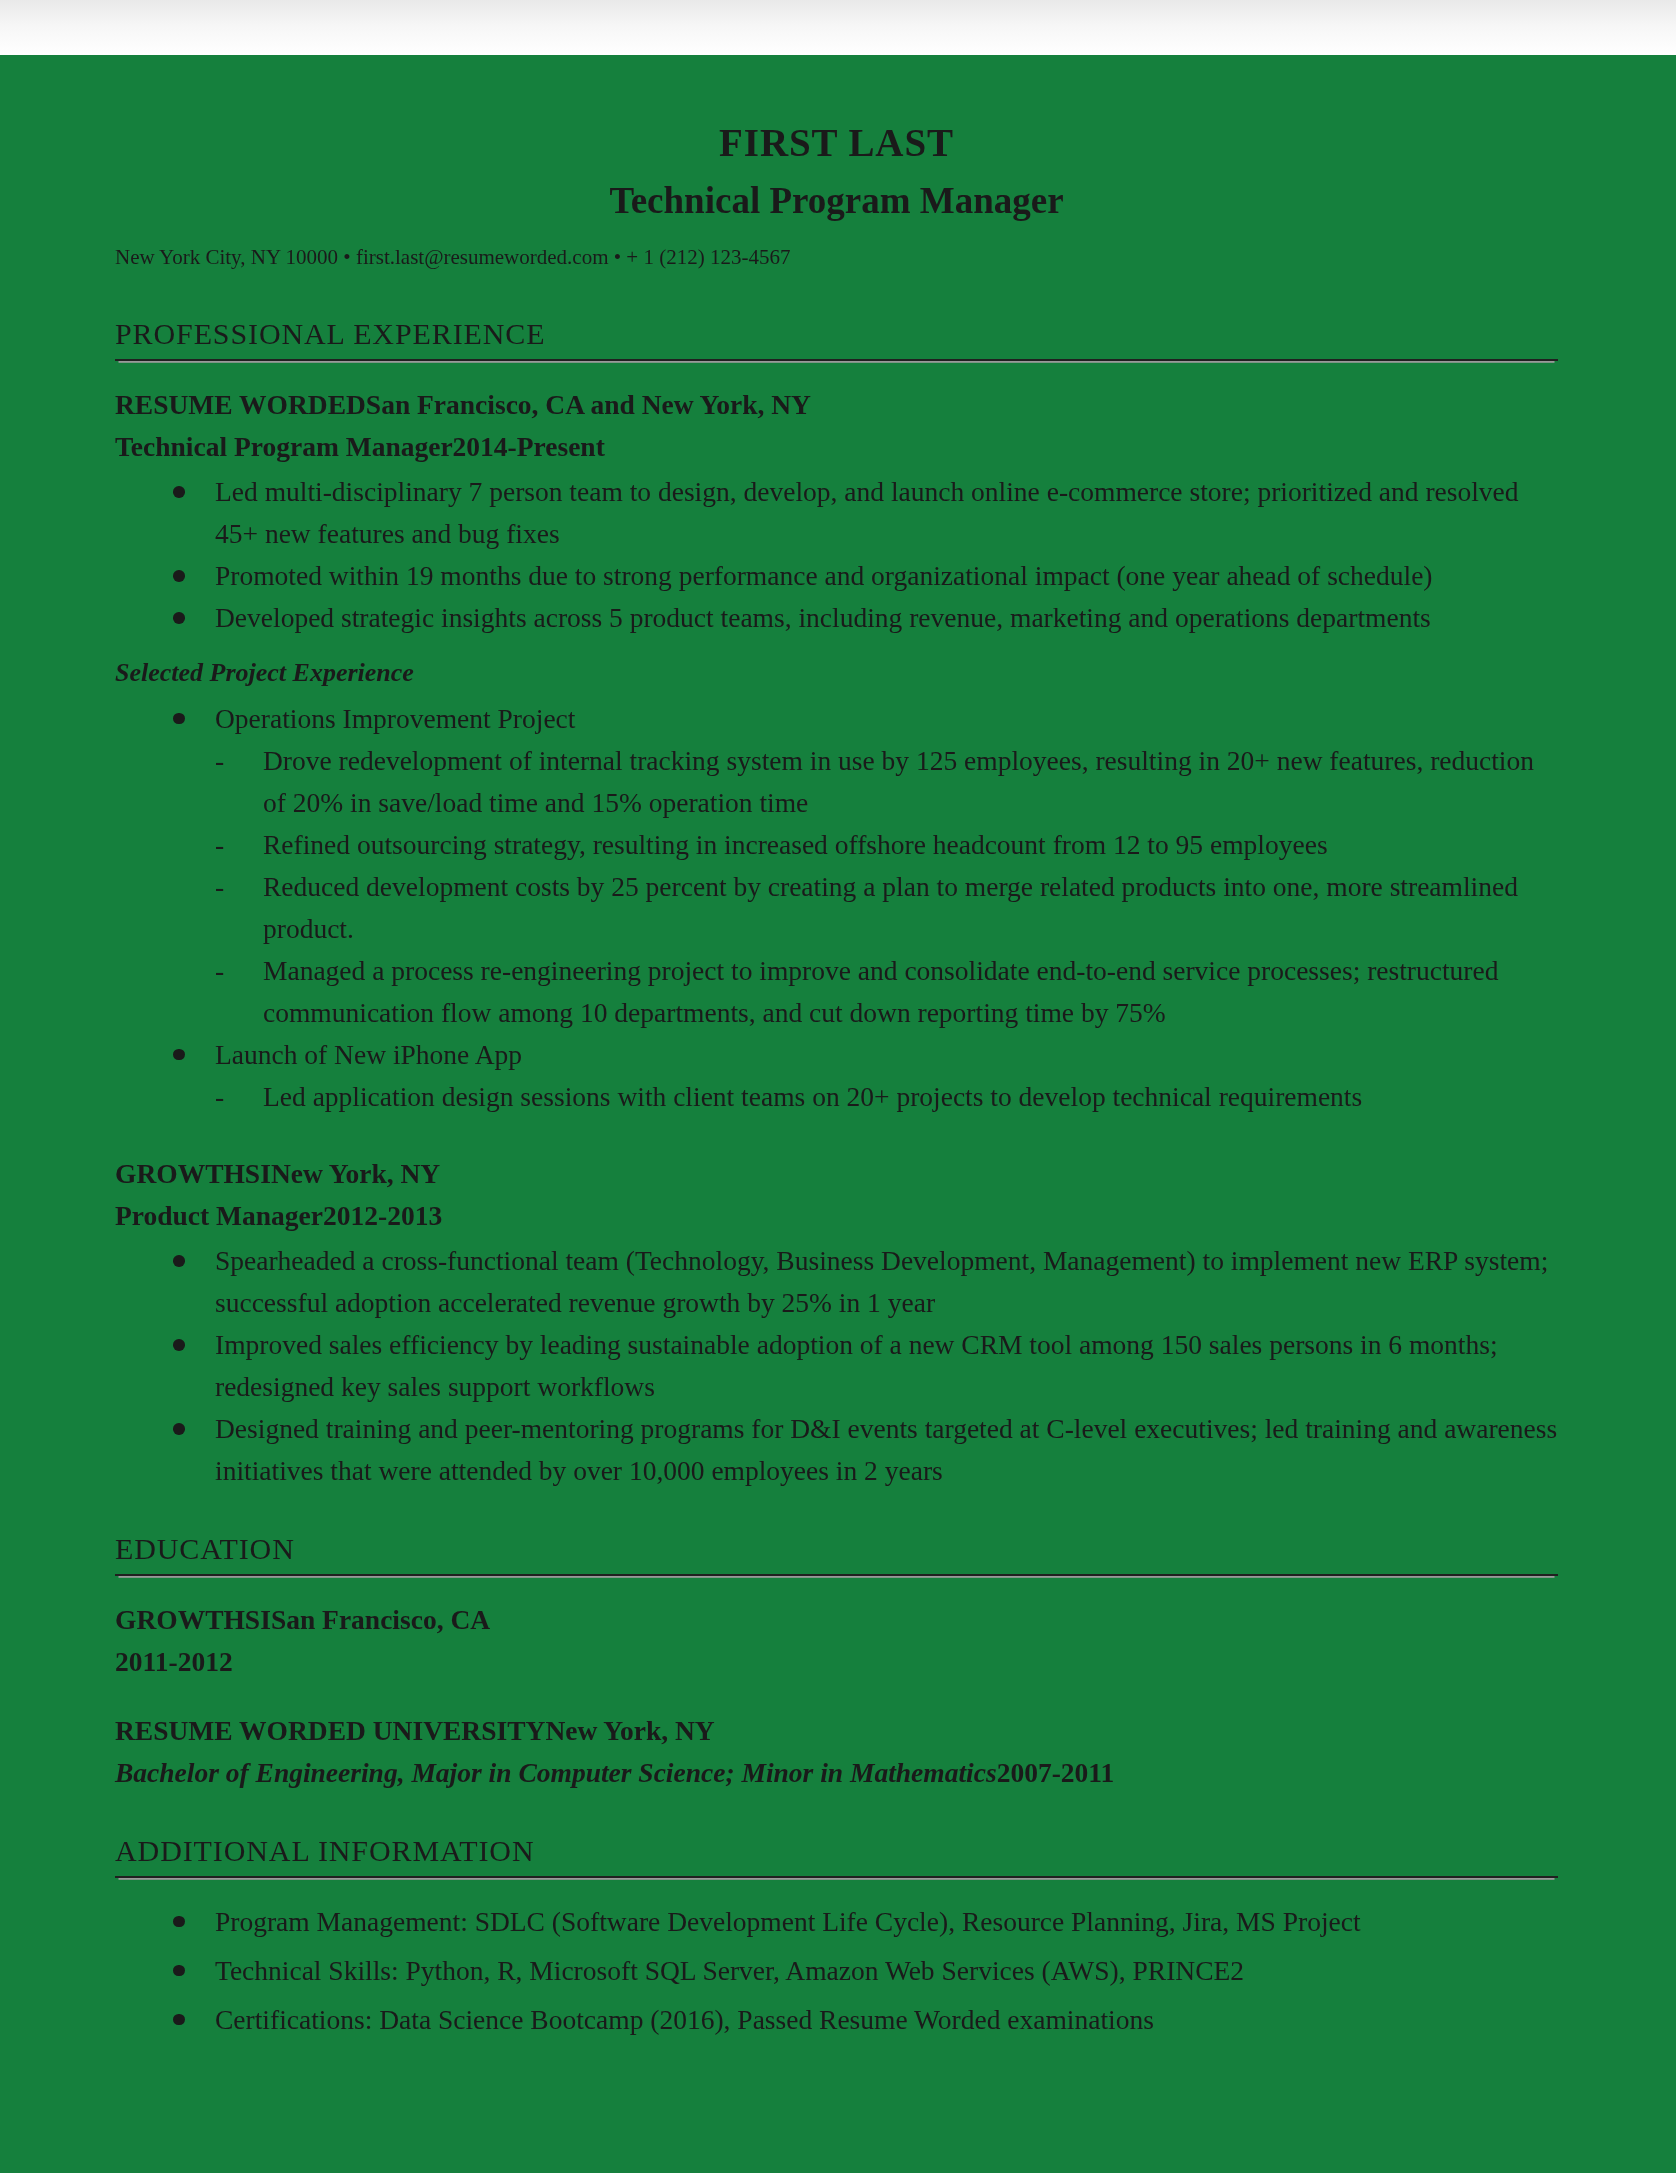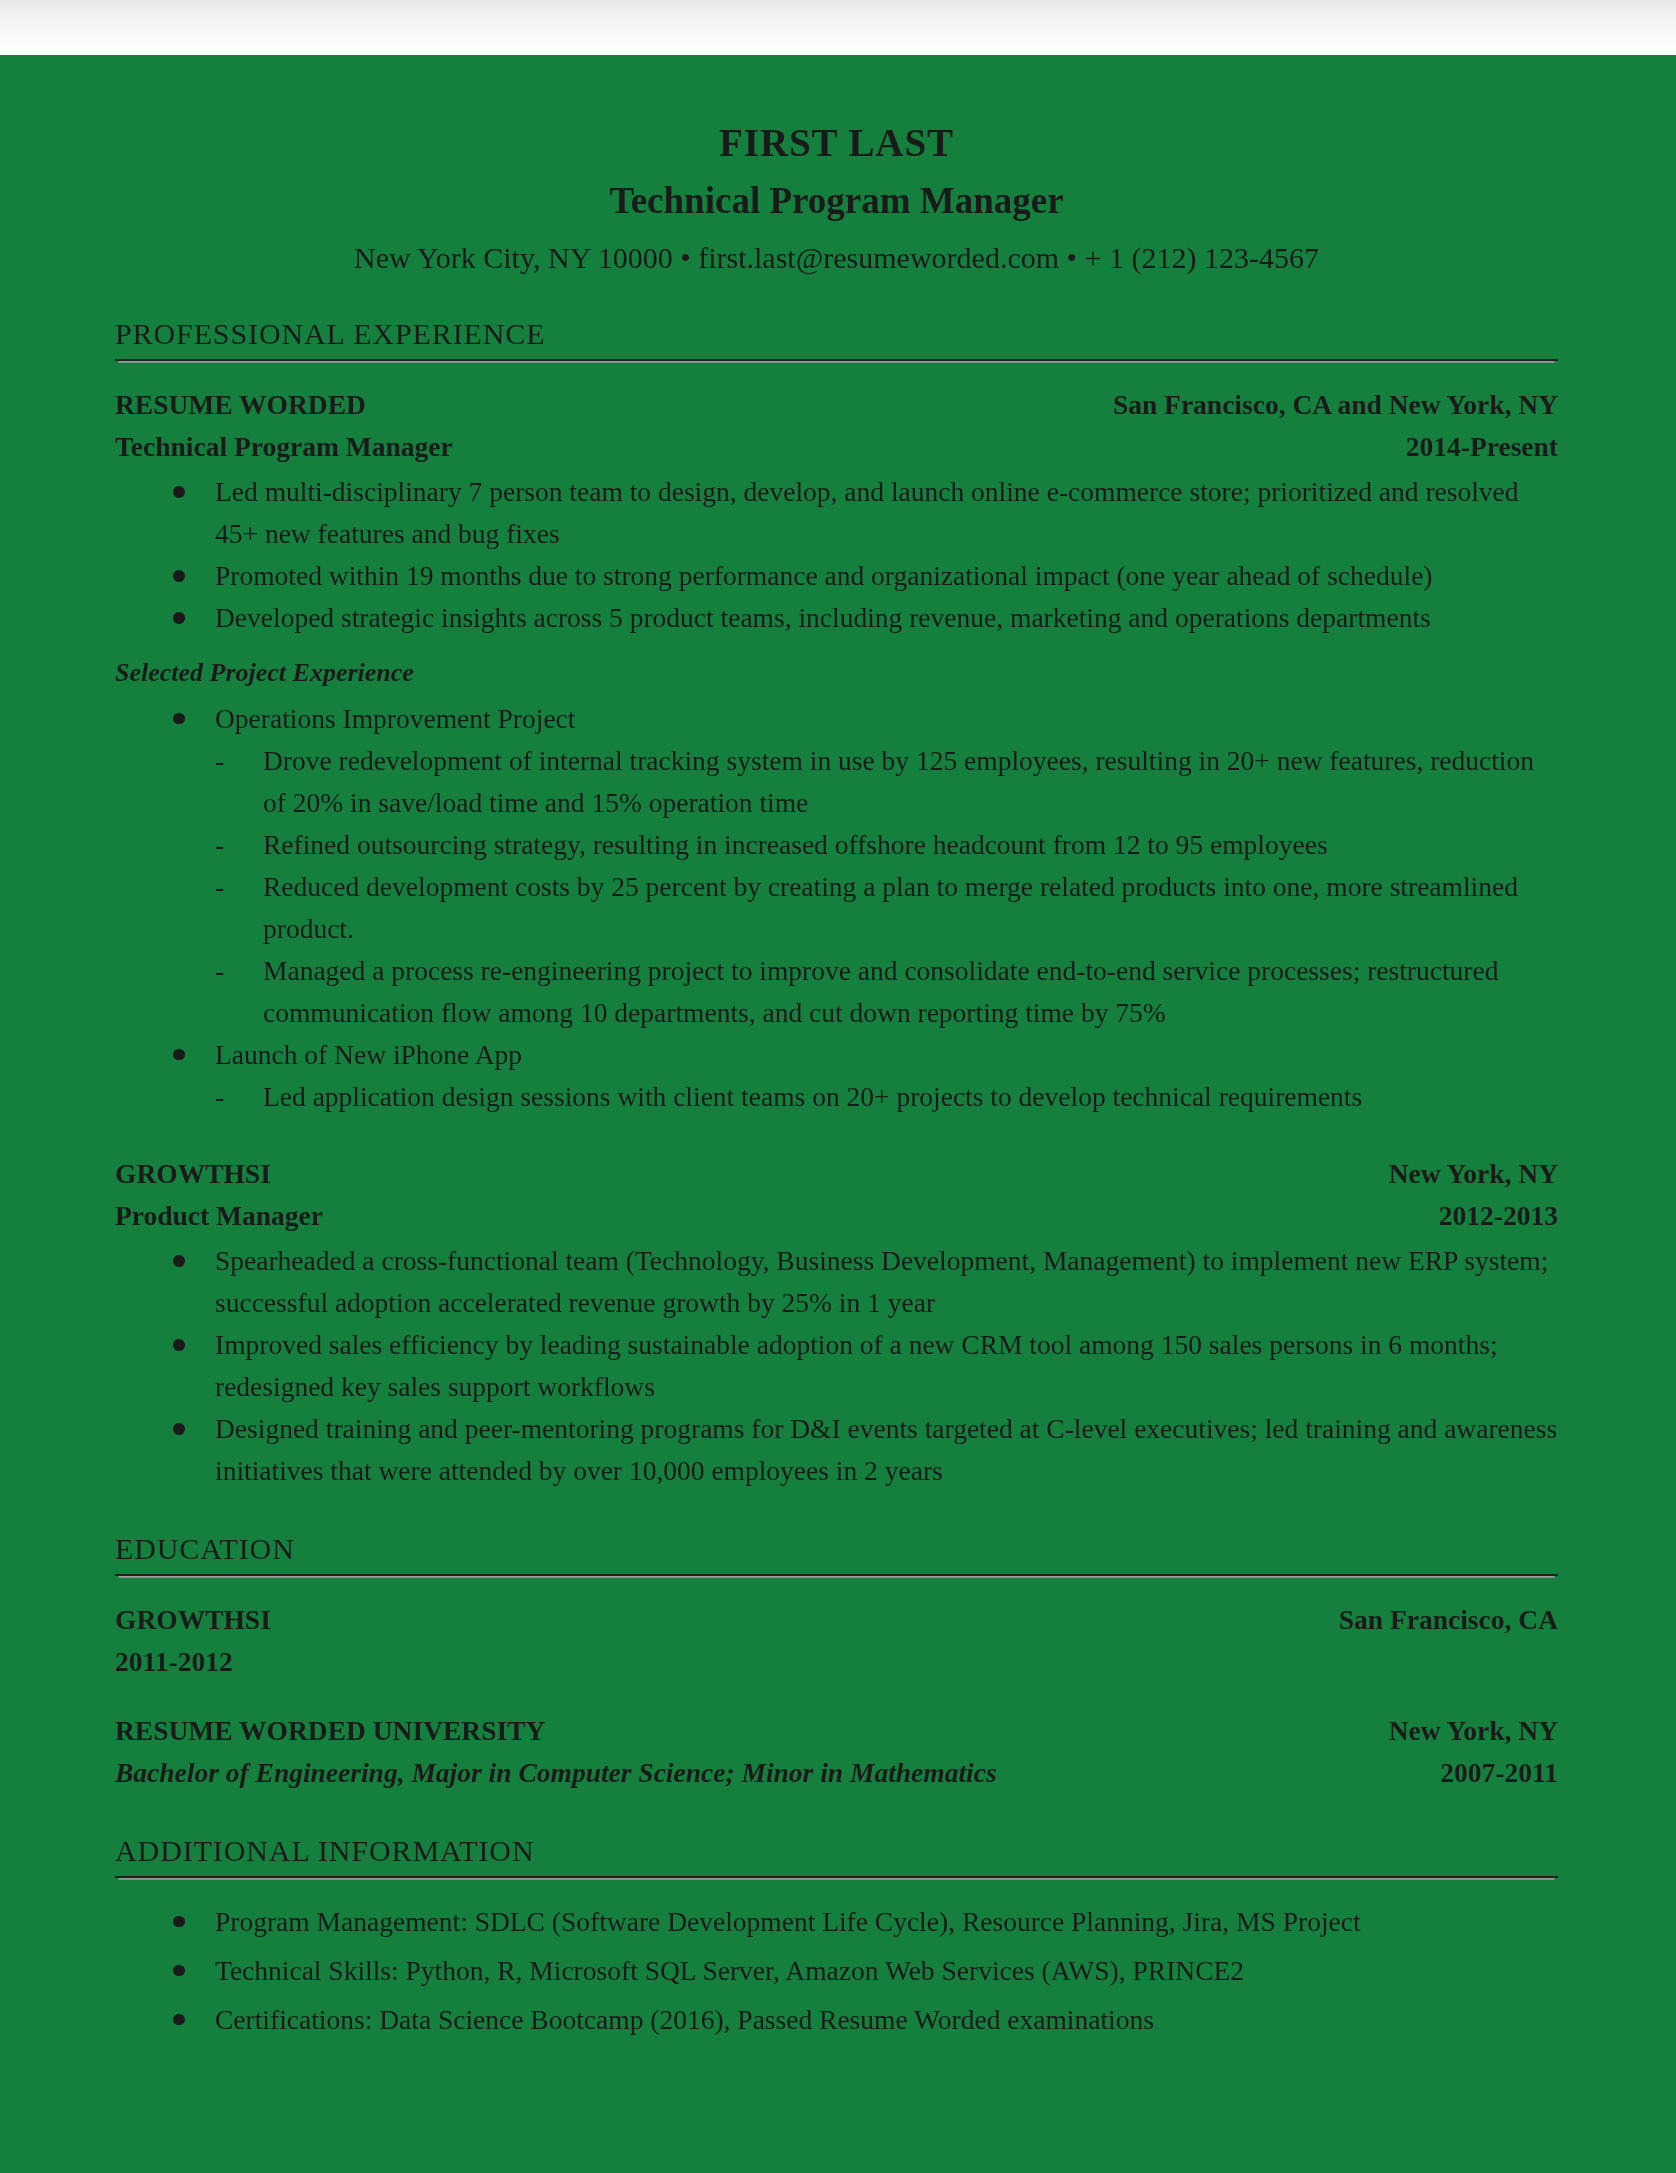--- a/index.html
+++ b/index.html
@@ -6,26 +6,26 @@
   .page{
     width:1677px;height:2173px;position:relative;overflow:hidden;
     background:#15803d;color:#1a1a1a;
     font-family:"Liberation Serif", serif;
   }
   .topfade{position:absolute;top:0;left:0;width:100%;height:55px;
     background:linear-gradient(180deg,#e9e9e9 0%,#f6f6f6 45%,#ffffff 100%);}
   .content{position:relative;padding:118px 119px 0 115px;}
   .name{font-size:39px;font-weight:700;text-align:center;margin:0;line-height:49px;letter-spacing:0.9px;}
   .title{font-size:37px;font-weight:700;text-align:center;margin:10.6px 0 0 0;line-height:46px;}
-  .contact{font-size:30px;text-align:center;margin:14px 0 3px 0;line-height:39px;}
+  .contact{font-size:21px;margin:14px 0 3px 0;line-height:39px;}
   .sec{
     font-size:30px;font-weight:400;margin:39px 0 0 0;line-height:36px;letter-spacing:0.9px;
     border-bottom:2.7px solid #202020;box-shadow:0 5.3px 0 -3.5px #9a9a9a;padding-bottom:7px;
   }
-  .row{display:flex;justify-content:space-between;align-items:baseline;
+  .row{display:flex;align-items:baseline;
     font-size:27.5px;font-weight:700;line-height:42px;}
   .job{margin-top:23px;}
   .job2{margin-top:35px;}
   .list{margin-top:3.5px;}
   .li{display:flex;font-size:27.5px;line-height:42px;}
   .dot{flex:0 0 42px;margin-left:58px;position:relative;}
   .dot::after{content:"";position:absolute;left:0;top:15px;width:11.5px;height:11.5px;border-radius:50%;background:#1a1a1a;}
   .dash{flex:0 0 48px;margin-left:100px;}
   .t{flex:1;}
   .proj-head{font-size:26px;font-weight:700;font-style:italic;line-height:42px;margin-top:13.3px;}

